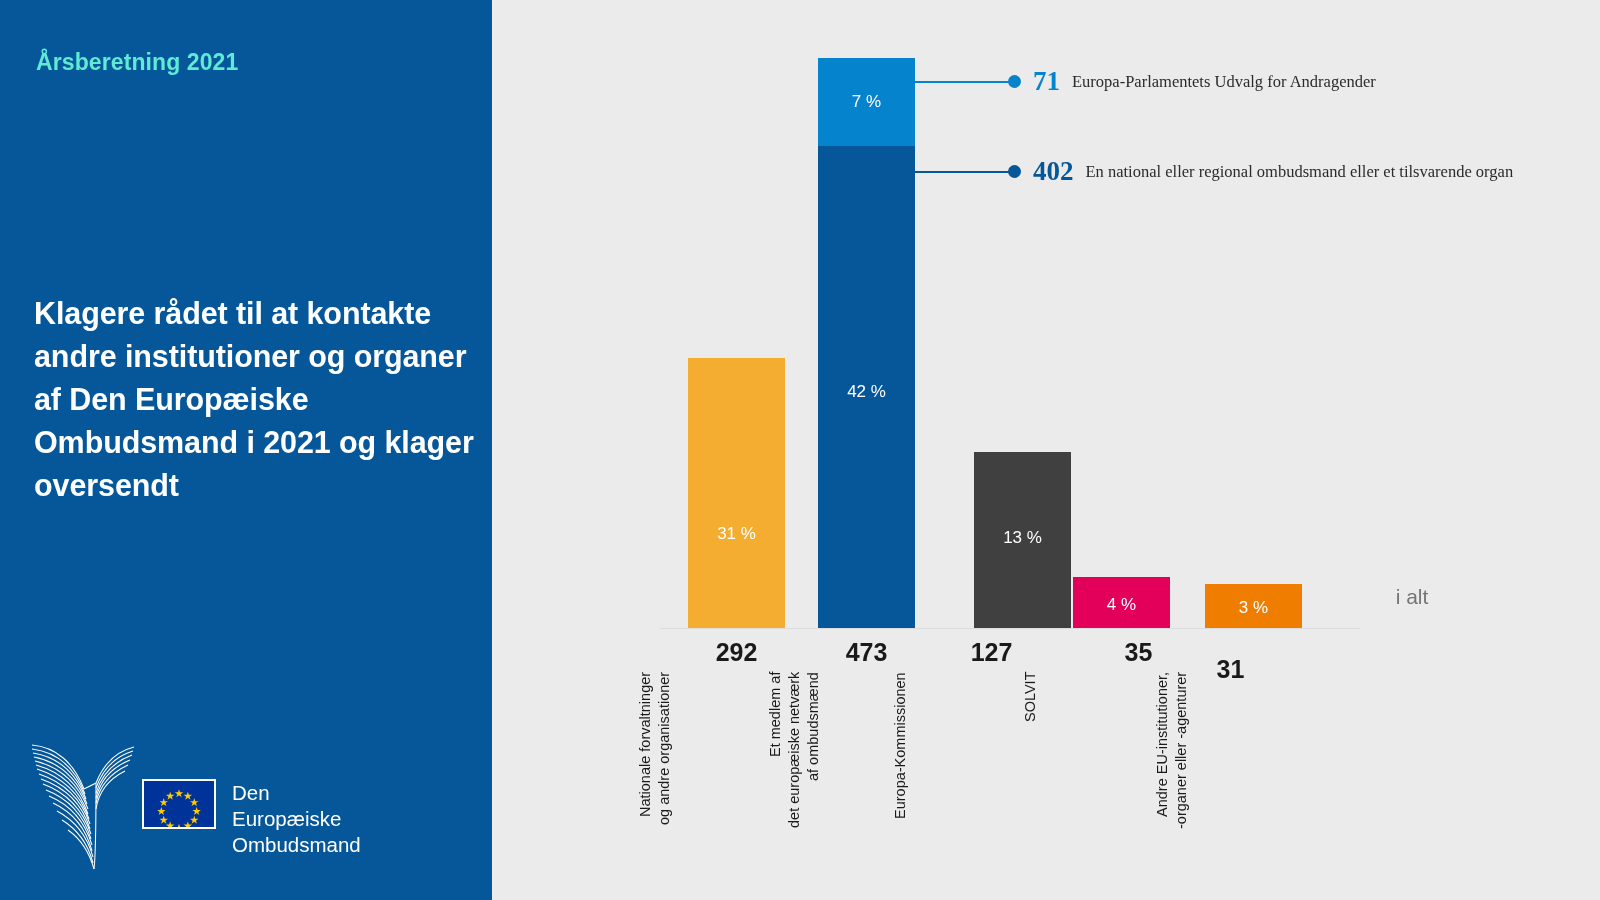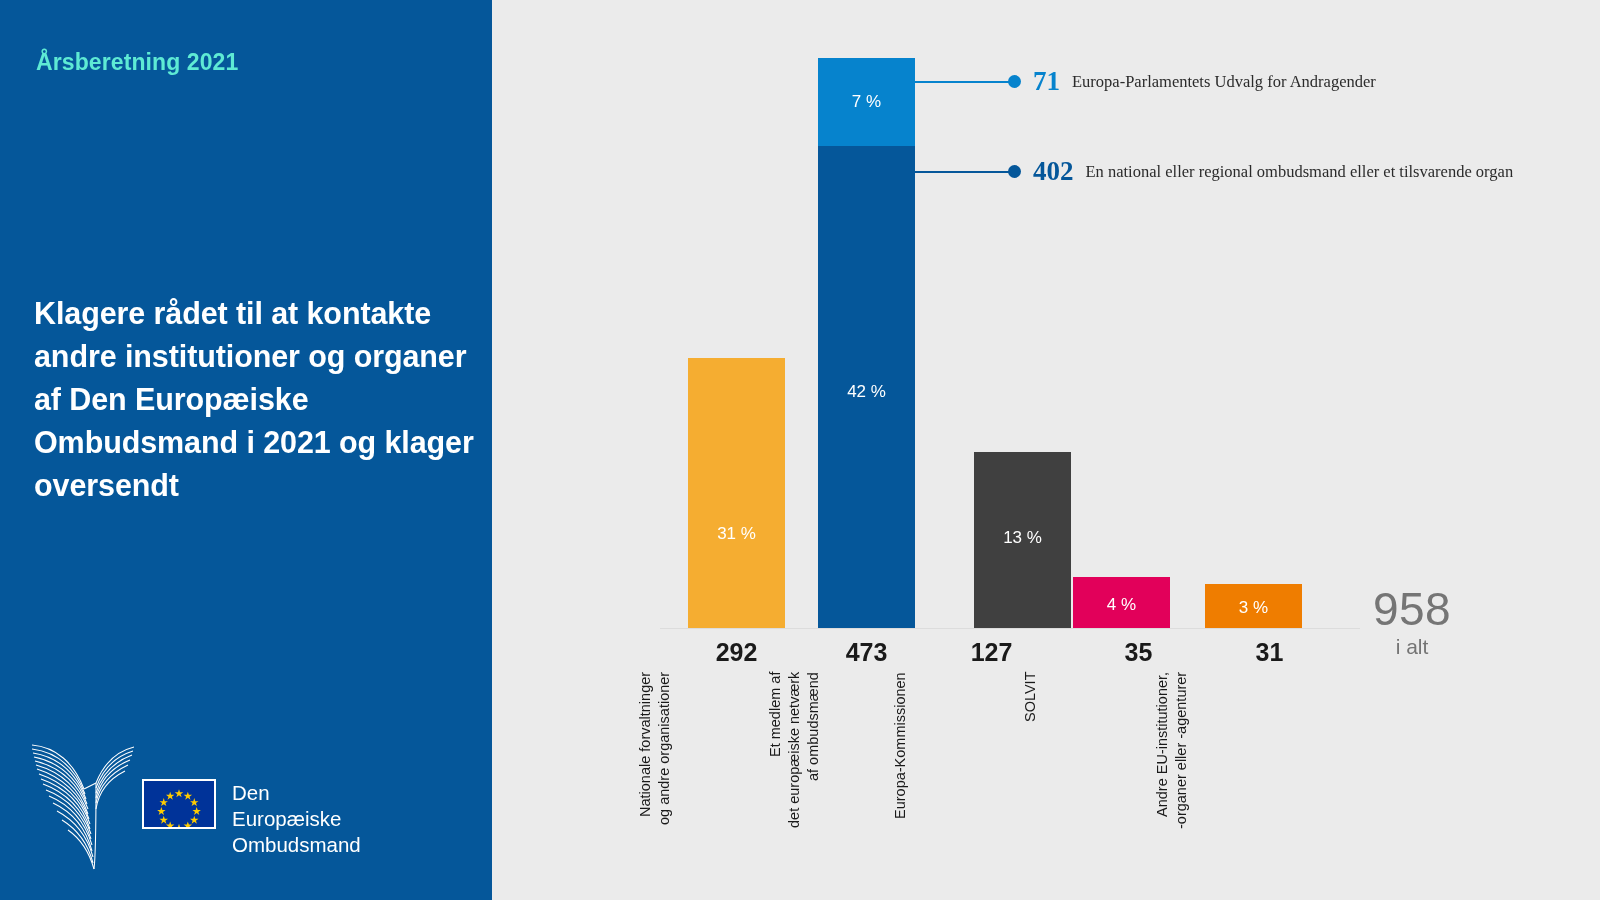--- a/index.html
+++ b/index.html
@@ -188,37 +188,36 @@
       </div>
     </div>
     <div class="bar-value" style="left:598px;">35</div>
     <div class="bar-label" style="left:529px; height:200px;">SOLVIT</div>
 
     <div class="bar-col" style="left:713px;">
       <div class="bar" style="height:44px; background:#ef7d00;">
         <div class="pct" style="top:14px;">3 %</div>
       </div>
     </div>
-    <div class="bar-value" style="left:729px;">31</div>
+    <div class="bar-value" style="left:690px;margin-top:17px;">31</div>
     <div class="bar-label" style="left:661px; height:200px;">Andre EU-institutioner,
 -organer eller -agenturer</div>
 
     <div class="callout" style="left:423px; top:66px;">
       <div class="callout-line" style="width:94px; background:#0683cd;"></div>
       <div class="callout-dot" style="background:#0683cd;"></div>
       <div class="callout-num" style="color:#0683cd;">71</div>
       <div class="callout-text">Europa-Parlamentets Udvalg for Andragender</div>
     </div>
 
     <div class="callout" style="left:423px; top:156px;">
       <div class="callout-line" style="width:94px; background:#05579a;"></div>
       <div class="callout-dot" style="background:#05579a;"></div>
       <div class="callout-num" style="color:#05579a;">402</div>
       <div class="callout-text">En national eller regional ombudsmand eller et tilsvarende organ</div>
     </div>
 
     <div id="total">
-      <div id="total-value">958</div>
       <div id="total-label">i alt</div>
     </div>
 
   </div>
 </div>
 
 </body></html>

